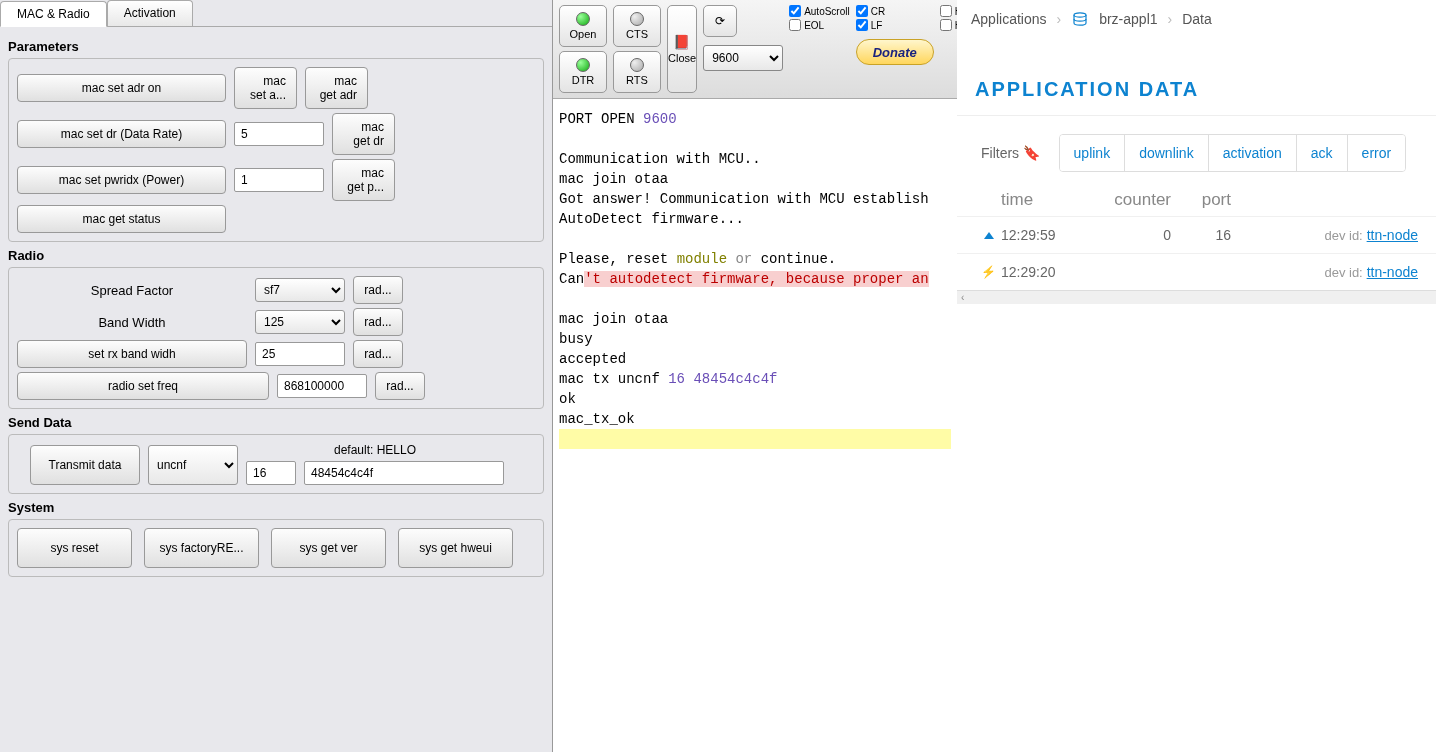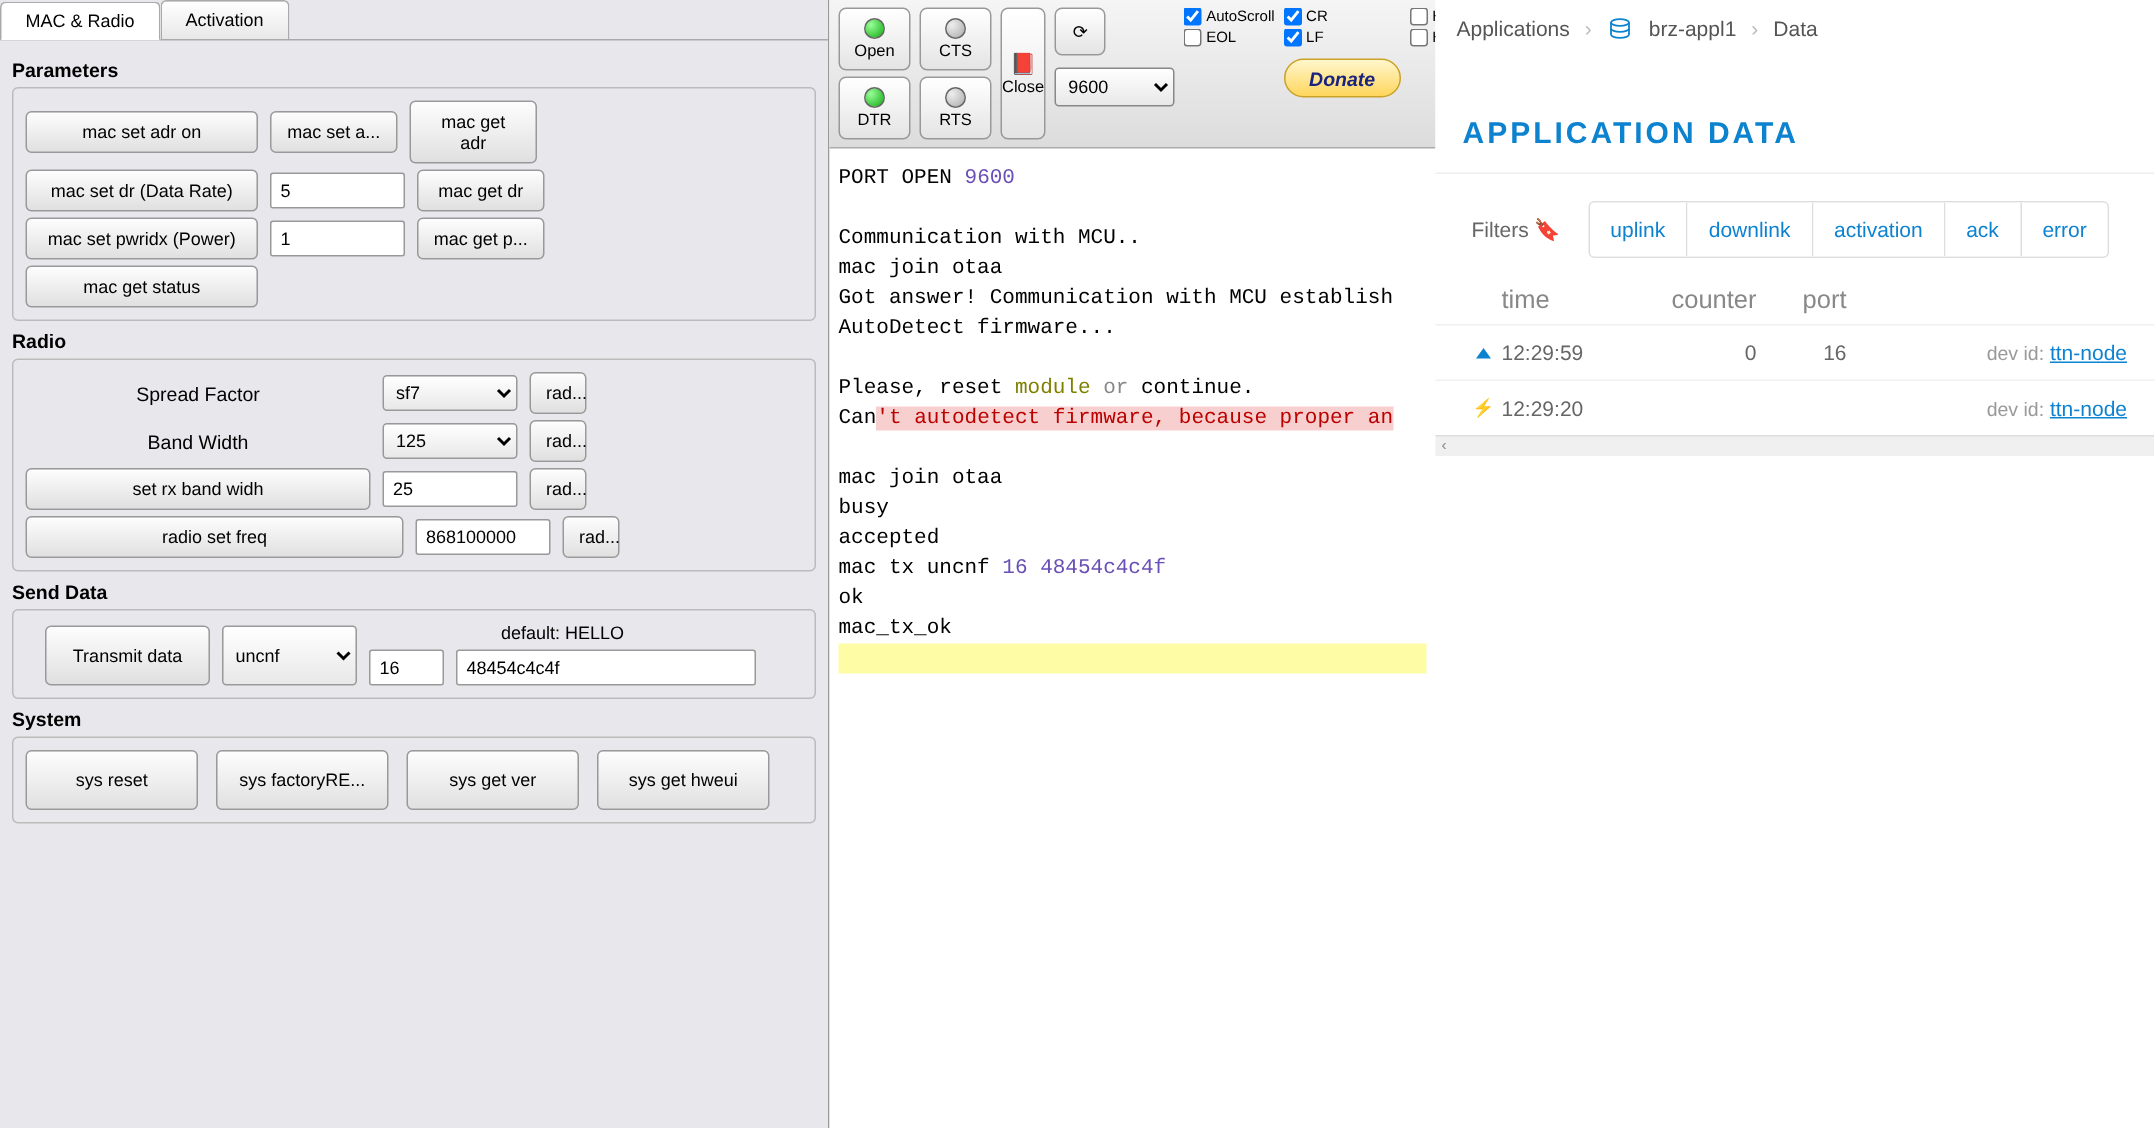--- a/index.html
+++ b/index.html
@@ -4,23 +4,23 @@
 <style>
 * { box-sizing: border-box; margin: 0; padding: 0; }
 body { font-family: Arial, sans-serif; font-size: 12px; width: 1436px; height: 752px; display: flex; overflow: hidden; background: #fff; }
 .left-panel { width: 553px; background: #e8e8ec; border-right: 1px solid #999; display: flex; flex-direction: column; }
 .tabs { display: flex; background: #e8e8ec; border-bottom: 1px solid #aaa; }
 .tab { padding: 5px 16px; background: linear-gradient(#fff,#e8e8e8); border: 1px solid #aaa; border-bottom: none; border-radius: 4px 4px 0 0; cursor: pointer; font-size: 12px; }
 .tab.active { background: #fff; border-bottom: 1px solid #fff; position: relative; top: 1px; z-index: 1; }
 .section { padding: 6px 8px; }
 .section-title { font-weight: bold; font-size: 13px; margin: 6px 0 4px 0; }
 .btn { background: linear-gradient(#fdfdfd,#e0e0e0); border: 1px solid #999; border-radius: 4px; padding: 6px 10px; font-size: 12px; cursor: pointer; text-align: center; }
-.btn-w { width: 155px; }
-.btn-sm { width: 85px; }
-.btn-rad { width: 38px; }
+.btn-w { width: 209px; }
+.btn-sm { width: 63px; text-align: right; }
+.btn-rad { width: 50px; }
 .input { border: 1px solid #999; border-radius: 2px; background: #fff; padding: 4px 6px; font-size: 12px; height: 24px; }
 .input-90 { width: 90px; }
 .input-200 { width: 200px; }
 .select { border: 1px solid #999; background: linear-gradient(#fff,#e8e8e8); padding: 3px 4px; height: 24px; width: 90px; font-size: 12px; border-radius: 3px; }
 .label-ctr { width: 230px; text-align: center; font-size: 13px; }
 .group { border: 1px solid #bbb; border-radius: 4px; padding: 8px; margin: 4px 0; display: flex; flex-direction: column; gap: 4px; }
 .group-row { display: flex; align-items: center; gap: 8px; }
 .sys-row { display: flex; gap: 12px; }
 .sys-btn { width: 115px; padding: 12px 8px; }
 

